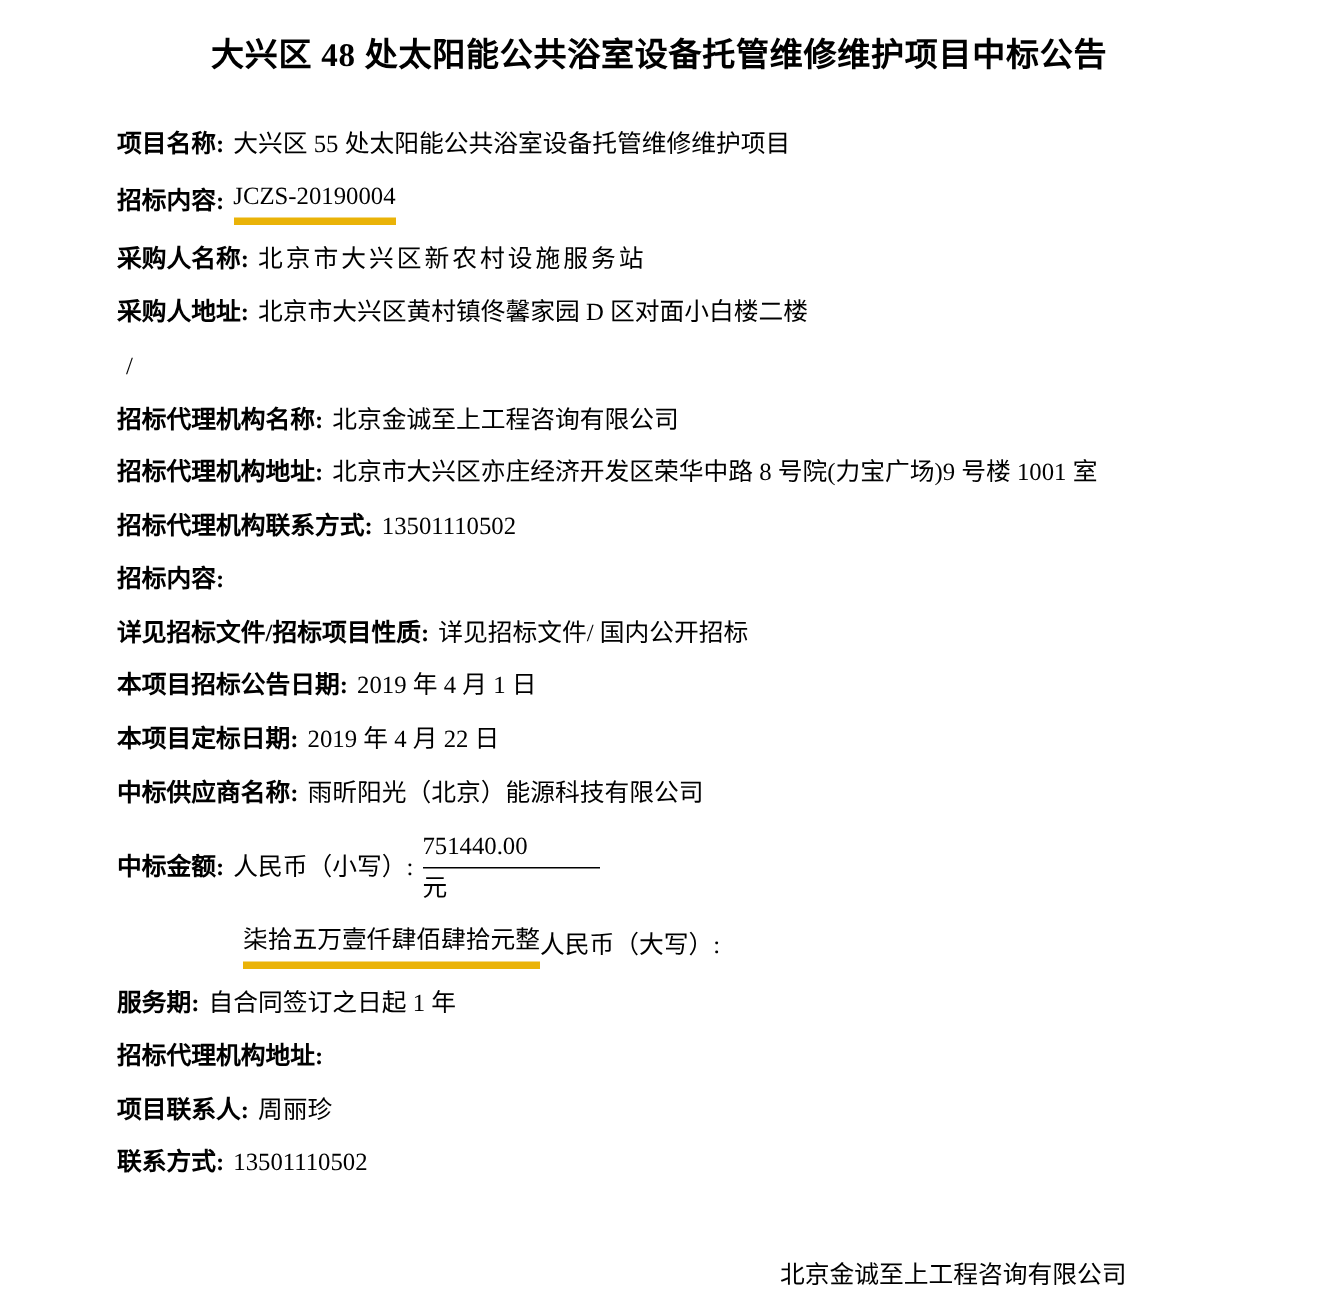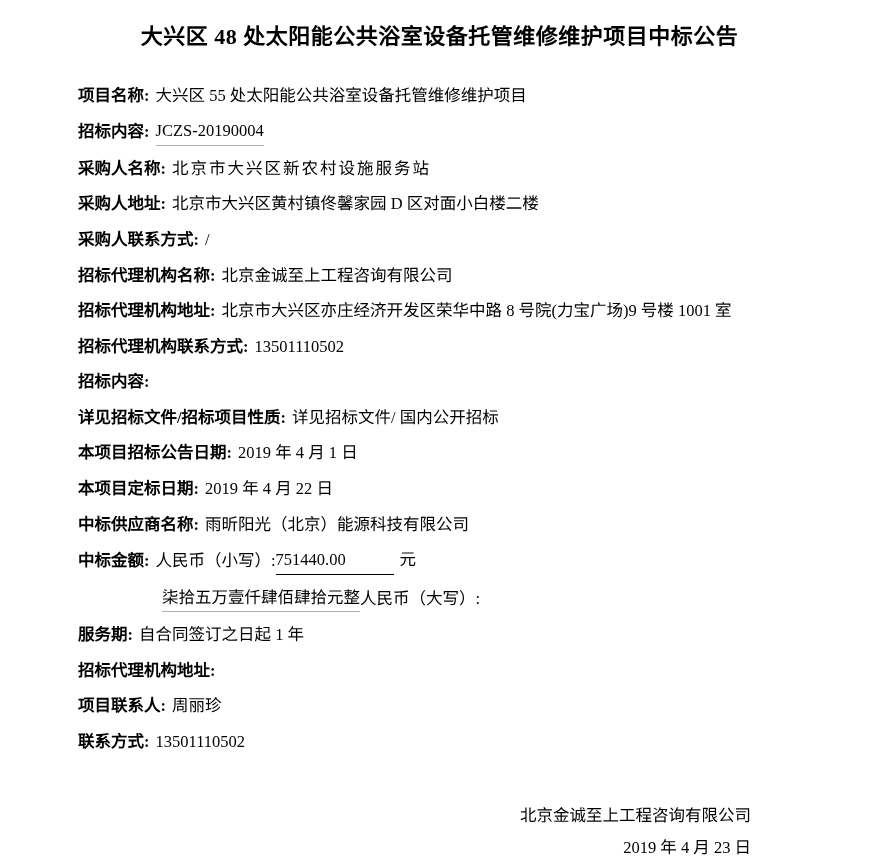--- a/index.html
+++ b/index.html
@@ -45,30 +45,31 @@
   .label {
     font-weight: bold;
     flex: 0 0 auto;
   }
   .value {
     flex: 0 1 auto;
     margin-left: 6px;
     white-space: nowrap;
   }
   .underline {
-    border-bottom: 1px solid #eab308;
+    border-bottom: 5px solid #eab308;
     padding-bottom: 1px;
     display: inline-block;
   }
   .row.indent {
     padding-left: 78px;
   }
   .amount-wrap {
     display: inline-flex;
     align-items: baseline;
+    flex-direction: column;
   }
   .amount-num {
     border-bottom: 1px solid #000;
     display: inline-block;
     min-width: 118px;
     text-align: left;
     padding-bottom: 1px;
   }
   .unit {
     margin-left: 6px;
@@ -108,21 +109,20 @@
       <span class="label">采购人名称:</span>
       <span class="value sp-2">北京市大兴区新农村设施服务站</span>
     </div>
 
     <div class="row">
       <span class="label">采购人地址:</span>
       <span class="value">北京市大兴区黄村镇佟馨家园 D 区对面小白楼二楼</span>
     </div>
 
     <div class="row">
-      <span class="label">采购人联系方式:</span>
       <span class="value">/</span>
     </div>
 
     <div class="row">
       <span class="label">招标代理机构名称:</span>
       <span class="value">北京金诚至上工程咨询有限公司</span>
     </div>
 
     <div class="row">
       <span class="label">招标代理机构地址:</span>

